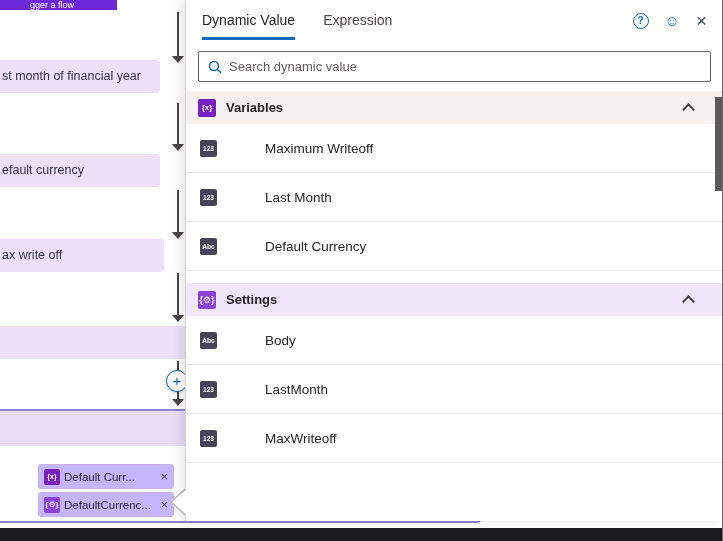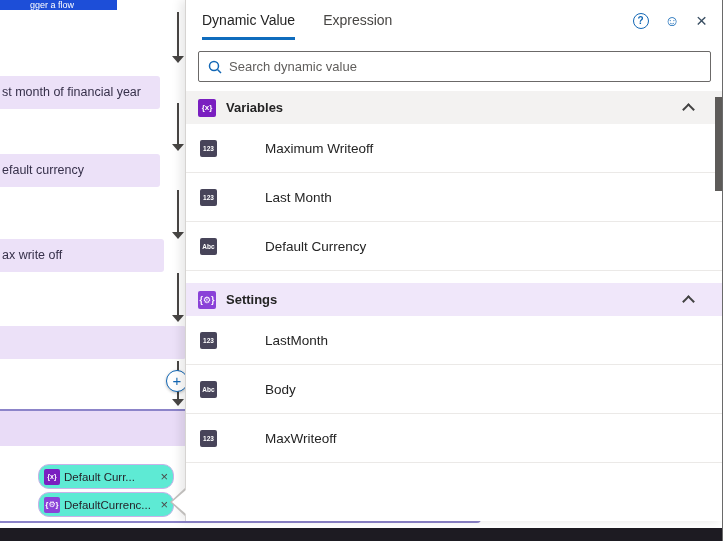--- a/index.html
+++ b/index.html
@@ -1,38 +1,38 @@
 <!DOCTYPE html>
 <html><head>
 <meta charset="utf-8">
 <style>
   *{margin:0;padding:0;box-sizing:border-box;font-family:"Liberation Sans","DejaVu Sans",sans-serif;}
   html,body{width:723px;height:541px;}
   body{position:relative;background:#fff;overflow:hidden;}
 
   
-  .top-strip{position:absolute;left:0;top:0;width:117px;height:10px;background:#1d4ed8;color:#fff;
+  .top-strip{position:absolute;left:0;top:0;width:117px;height:10px;background:#6d28d9;color:#fff;
              font-size:9px;line-height:11px;padding-left:30px;overflow:hidden;white-space:nowrap;}
   .flow-arrow{position:absolute;left:177px;width:2px;background:#484644;}
   .a1{top:12px;height:44px;} .a2{top:103px;height:41px;} .a3{top:190px;height:42px;}
   .a4{top:273px;height:42px;} .a5{top:361px;height:38px;}
   .flow-arrowhead{position:absolute;left:172px;width:0;height:0;border-left:6px solid transparent;
                   border-right:6px solid transparent;border-top:7px solid #484644;}
   .h1{top:56px;} .h2{top:144px;} .h3{top:232px;} .h4{top:315px;} .h5{top:399px;}
   .flow-card{position:absolute;left:0;height:33px;background:#ece1f8;border-radius:0 3px 3px 0;
              color:#36304a;font-size:12.5px;line-height:33px;padding-left:2px;white-space:nowrap;overflow:hidden;cursor:pointer;}
-  .c1{top:76px;width:160px;} .c2{top:154px;width:160px;} .c3{top:239px;width:164px;} .c4{top:326px;width:186px;}
+  .c1{top:60px;width:160px;} .c2{top:154px;width:160px;} .c3{top:239px;width:164px;} .c4{top:326px;width:186px;}
   .add-btn{position:absolute;left:166px;top:370px;width:22px;height:22px;border-radius:50%;background:#fff;
            border:1px solid #1267b5;color:#1267b5;font-size:15px;line-height:20px;text-align:center;
            box-shadow:0 1px 3px rgba(0,0,0,.25);cursor:pointer;}
   .selected-card{position:absolute;left:-3px;top:409px;width:484px;height:114px;background:#fff;
                  border:2px solid #8c84c9;border-radius:4px;overflow:hidden;}
   .card-header{height:35px;background:#e9dcf7;}
   .chip{position:absolute;left:39px;width:136px;height:25px;display:flex;align-items:center;gap:4px;
-        padding:0 5px;background:#5eead4;border:1px solid #c9b2e9;border-radius:11px;cursor:pointer;}
+        padding:0 5px;background:#c4b5fd;border:1px solid #c9b2e9;border-radius:3px;cursor:pointer;}
   .chip.k1{top:53px;} .chip.k2{top:81px;}
   .chip-icon{width:16px;height:16px;border-radius:2px;color:#fff;font-size:7px;font-weight:700;
              display:flex;align-items:center;justify-content:center;flex:none;}
   .chip-icon.variables{background:#7a1fc0;}
   .chip-icon.settings{background:#8a42d8;font-size:8px;}
   .chip-label{flex:1;font-size:11.5px;color:#26242b;white-space:nowrap;overflow:hidden;}
   .chip-close{font-size:13px;color:#4a4a4a;flex:none;cursor:pointer;}
   .bottom-bar{position:absolute;left:0;top:528px;width:723px;height:13px;background:#1d1b22;}
   .right-edge{position:absolute;right:0;top:0;width:1px;height:541px;background:#6a6a6a;z-index:20;}
 
@@ -167,29 +167,29 @@
 
     <div class="sec-gap"></div>
 
     <div class="sec-header purple">
       <span class="sec-icon settings">{⚙}</span>
       <span class="sec-title">Settings</span>
       <span class="chevron"></span>
     </div>
 
     <div class="row">
-      <span class="type-icon">123</span>
-      <span class="row-label">LastMonth</span>
-    </div>
-    <div class="row">
       <span class="type-icon">Abc</span>
       <span class="row-label">Body</span>
     </div>
     <div class="row">
       <span class="type-icon">123</span>
+      <span class="row-label">LastMonth</span>
+    </div>
+    <div class="row">
+      <span class="type-icon">123</span>
       <span class="row-label">MaxWriteoff</span>
     </div>
 
   </div>
 
   <div class="scroll-thumb"></div>
 </div>
 
 <div class="beak-border"></div>
 <div class="beak"></div>

